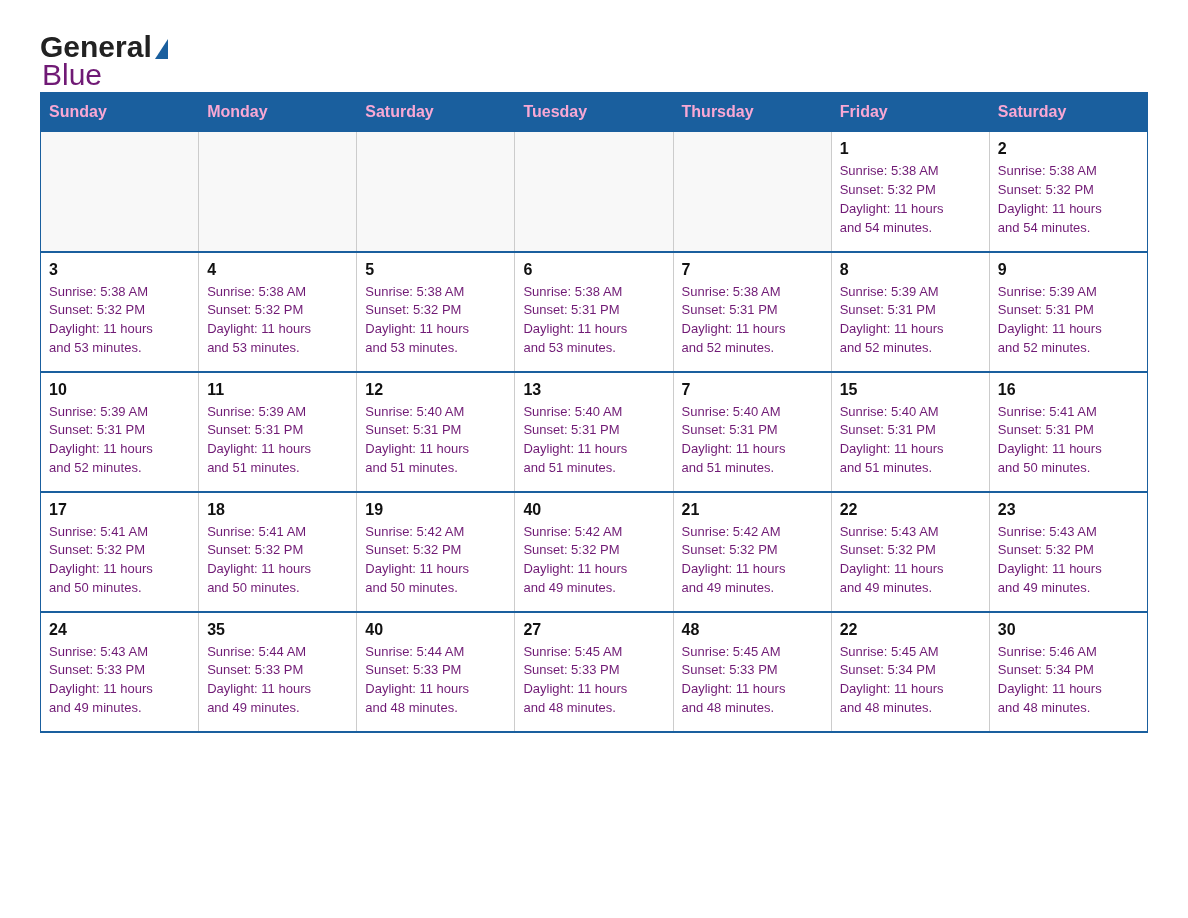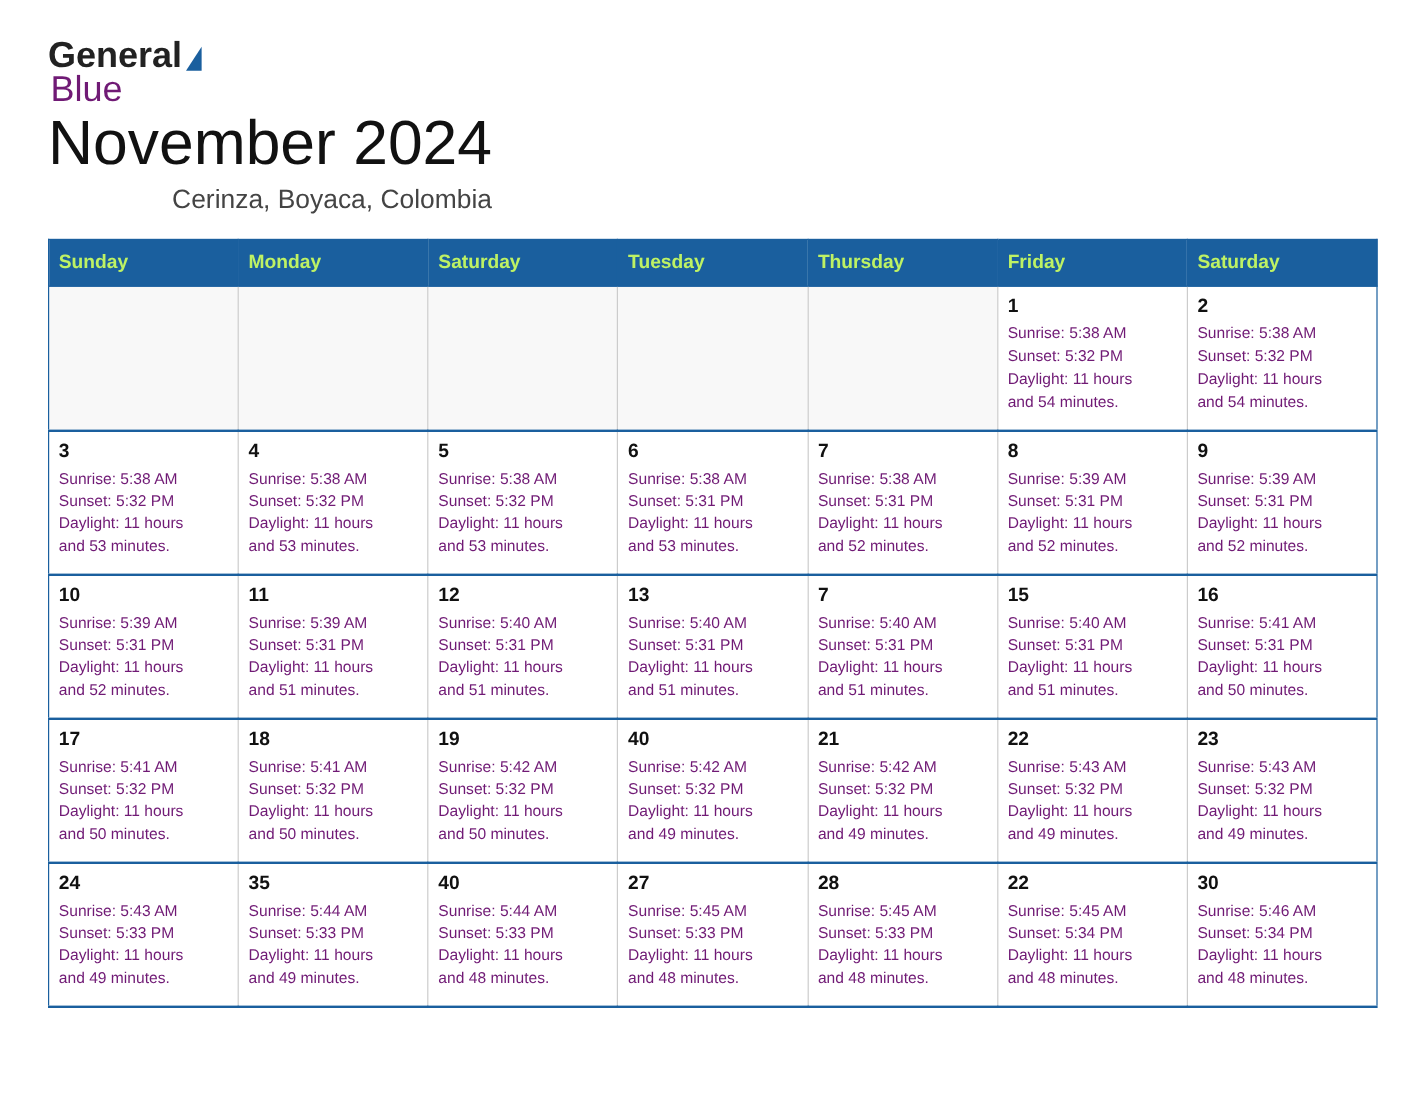--- a/index.html
+++ b/index.html
@@ -5,23 +5,21 @@
     * { box-sizing: border-box; margin: 0; padding: 0; }
     body {
       background: #fff;
       font-family: Arial, sans-serif;
       padding: 30px 40px;
       color: #222;
     }
     .header-section {
       display: flex;
       justify-content: space-between;
-      align-items: flex-start;
-      margin-bottom: 20px;
-      flex-direction: column;
+      align-items: flex-end;
     }
     .title-section {
       text-align: right;
     }
     .month-title {
       font-size: 52px;
       font-weight: normal;
       color: #111;
       line-height: 1.1;
     }
@@ -30,21 +28,21 @@
       color: #444;
       margin-top: 4px;
     }
     table {
       width: 100%;
       border-collapse: collapse;
       table-layout: fixed;
     }
     thead th {
       background-color: #1a5f9e;
-      color: #bef264;
+      color: #f9a8d4;
       font-size: 16px;
       font-weight: bold;
       padding: 10px 8px;
       text-align: left;
       border: 1px solid #1a5f9e;
     }
     tbody tr {
       border-bottom: 2px solid #1a5f9e;
     }
     tbody td {
@@ -100,24 +98,20 @@
 </head>
 <body>
 
 <div class="header-section">
   <div class="logo-wrapper">
     <div class="logo-line1">
       <span>General</span>
       <span style="display:inline-block;width:0;height:0;border-left:13px solid transparent;border-bottom:20px solid #1a5f9e;margin-left:3px;position:relative;top:2px;"></span>
     </div>
     <div class="logo-line2">Blue</div>
-  </div>
-  <div class="title-section">
-    <div class="month-title">November 2024</div>
-    <div class="location-title">Cerinza, Boyaca, Colombia</div>
   </div>
 </div>
 
 <table>
   <thead>
     <tr>
       <th>Sunday</th>
       <th>Monday</th>
       <th>Saturday</th>
       <th>Tuesday</th>
@@ -324,21 +318,21 @@
 and 48 minutes.</div>
         </td>
         <td>
           <span class="day-num">27</span>
           <div class="day-info" style="white-space: pre-line;">Sunrise: 5:45 AM
 Sunset: 5:33 PM
 Daylight: 11 hours
 and 48 minutes.</div>
         </td>
         <td>
-          <span class="day-num">28</span>
+          <span class="day-num">48</span>
           <div class="day-info" style="white-space: pre-line;">Sunrise: 5:45 AM
 Sunset: 5:33 PM
 Daylight: 11 hours
 and 48 minutes.</div>
         </td>
         <td>
           <span class="day-num">22</span>
           <div class="day-info" style="white-space: pre-line;">Sunrise: 5:45 AM
 Sunset: 5:34 PM
 Daylight: 11 hours

